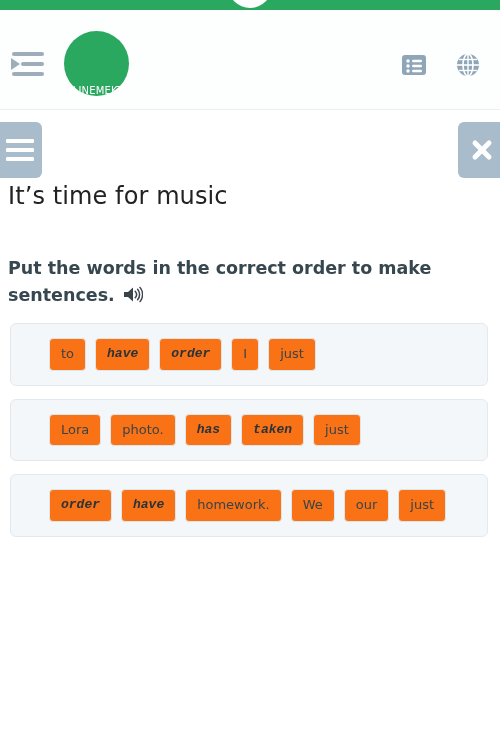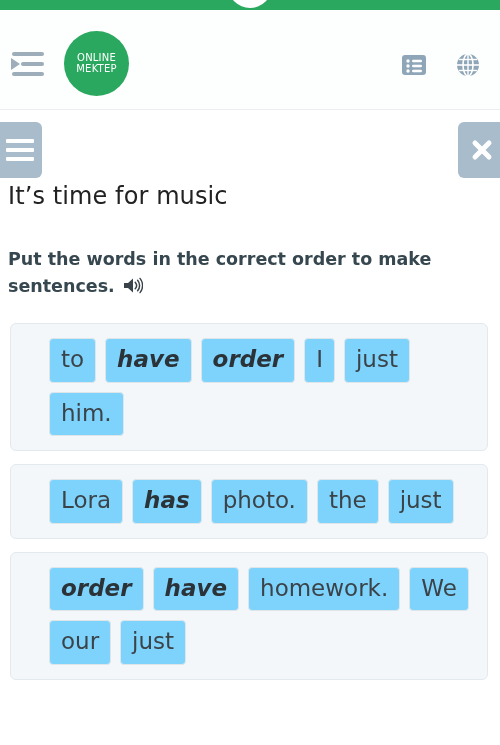--- a/index.html
+++ b/index.html
@@ -77,22 +77,21 @@
 
   .logo {
     position: absolute;
     left: 64px;
     top: 21px;
     width: 65px;
     height: 65px;
     border-radius: 50%;
     background: #2aa85f;
     display: flex;
-    flex-direction: column;
-    align-items: center;
+    align-items: flex-end;
     justify-content: center;
     line-height: 1.05;
   }
   .logo-line {
     color: #ffffff;
     font-size: 10px;
     letter-spacing: 0.2px;
     font-weight: 500;
     font-family: "DejaVu Sans", sans-serif;
   }
@@ -161,21 +160,21 @@
     font-weight: 400;
     color: #222222;
     letter-spacing: 0.1px;
     font-family: "DejaVu Sans", sans-serif;
   }
 
   
   .instruction {
     position: absolute;
     left: 8px;
-    top: 246px;
+    top: 255px;
     width: 474px;
     font-size: 17.5px;
     font-weight: bold;
     color: #37474f;
     line-height: 1.55;
     font-family: "DejaVu Sans", sans-serif;
   }
   .speaker-icon {
     display: inline-block;
     vertical-align: -2px;
@@ -196,35 +195,36 @@
     border-radius: 6px;
     padding: 14px 12px 14px 38px;
     margin-bottom: 13px;
   }
   .chip-row {
     display: flex;
     flex-wrap: wrap;
     gap: 9px 9px;
   }
   .chip {
-    background: #7dd3fc;
+    background: #f97316;
     border: 1px solid #dfe6ea;
     border-radius: 4px;
     padding: 7px 11px 8px;
-    font-size: 23px;
+    font-size: 13px;
     color: #3b4348;
     line-height: 1.2;
     white-space: nowrap;
     cursor: pointer;
     font-family: "DejaVu Sans", sans-serif;
   }
   .chip.strong {
     font-weight: bold;
     font-style: italic;
     color: #2b3338;
+    font-family: Liberation Mono, monospace;
   }
 </style>
 </head>
 <body>
 
 <div class="green-strip">
   <div class="green-strip-notch"></div>
 </div>
 
 <div class="header">
@@ -298,29 +298,28 @@
 </div>
 
 <div class="cards">
   <div class="card">
     <div class="chip-row">
         <span class="chip">to</span>
         <span class="chip strong">have</span>
         <span class="chip strong">order</span>
         <span class="chip">I</span>
         <span class="chip">just</span>
-        <span class="chip">him.</span>
       </div>
   </div>
   <div class="card">
     <div class="chip-row">
         <span class="chip">Lora</span>
+        <span class="chip">photo.</span>
         <span class="chip strong">has</span>
-        <span class="chip">photo.</span>
-        <span class="chip">the</span>
+        <span class="chip strong">taken</span>
         <span class="chip">just</span>
       </div>
   </div>
   <div class="card">
     <div class="chip-row">
         <span class="chip strong">order</span>
         <span class="chip strong">have</span>
         <span class="chip">homework.</span>
         <span class="chip">We</span>
         <span class="chip">our</span>

